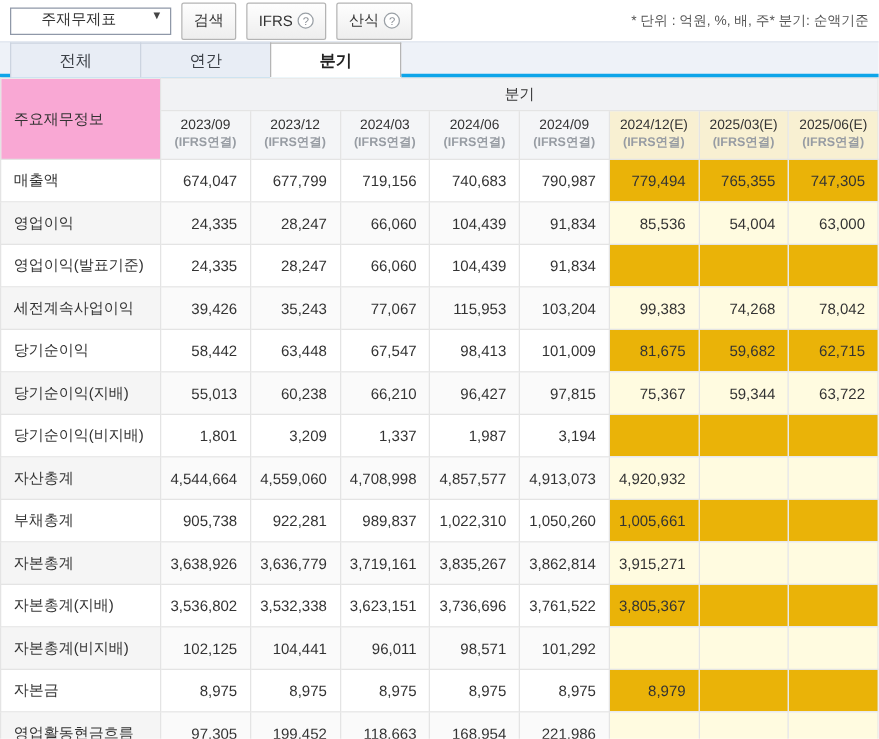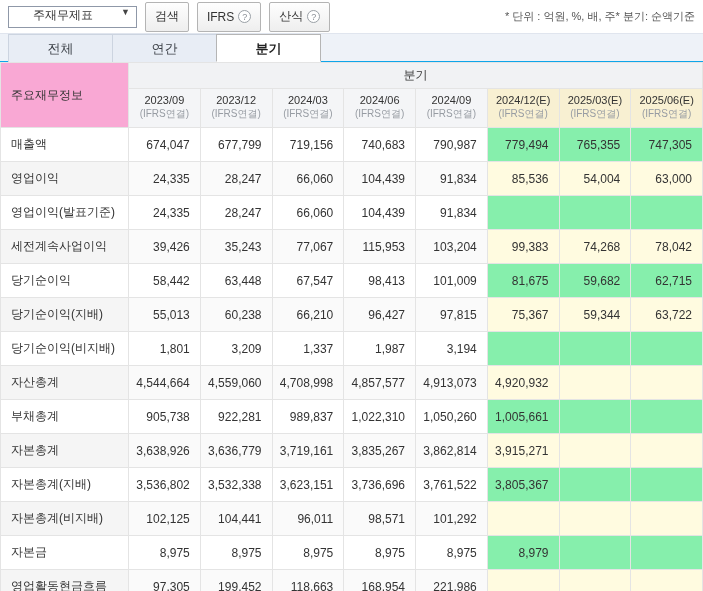--- a/index.html
+++ b/index.html
@@ -36,21 +36,21 @@
     display: inline-block; width: 13px; height: 13px; line-height: 12px;
     border: 1px solid #9aa0a6; border-radius: 50%;
     font-size: 9px; color: #8a8f96; text-align: center; background: #fff;
   }
   .notes { margin-left: auto; display: flex; gap: 0; font-size: 11px; color: #555; white-space: nowrap; }
   
   .tabs {
     display: flex;
     background: #eef2f8;
     border-top: 1px solid #e0e5ee;
-    border-bottom: 1px solid #0ea5e9;
+    border-bottom: 3px solid #0ea5e9;
     padding-left: 8px;
     height: 29px;
   }
   .tab {
     width: 105px; text-align: center;
     font-size: 13px; color: #3a3f46;
     line-height: 27px; height: 28px;
     background: #e8edf5;
     border: 1px solid #ccd4e0;
     border-bottom: none;
@@ -64,26 +64,26 @@
     font-weight: bold; color: #222;
   }
   
   table { border-collapse: collapse; width: 703px; table-layout: fixed; font-size: 12px; }
   th, td { border: 1px solid #e4e4e4; overflow: hidden; white-space: nowrap; }
   thead th { font-weight: normal; color: #333; }
   th.corner { background: #f9a8d4; text-align: left; padding-left: 10px; font-size: 12px; }
   th.group  { background: #f1f2f4; padding: 4px 0; font-size: 12px; }
   th.period { background: #f4f5f7; padding: 5px 0 6px; text-align: center; }
   th.period .p   { display: block; font-size: 11px; color: #333; }
-  th.period .sub { display: block; font-size: 10px; color: #979ca3; margin-top: 1px; }
+  th.period .sub { display: block; font-size: 10px; color: #979ca3; margin-top: 1px; font-weight: bold; }
   th.period.est-h { background: #f8f0d2; }
   td.label { text-align: left; padding: 8px 4px 8px 10px; background: #fff; }
   td.label.indent { }
   td.num { text-align: right; padding: 8px 10px 8px 0; background: #fff; }
-  td.est { background: #86efac; }
+  td.est { background: #eab308; }
   tr.alt td.label { background: #f5f5f5; }
   tr.alt td.num   { background: #fafafa; }
   tr.alt td.num.est { background: #fffbe0; }
 </style>
 </head>
 <body>
 
 <div class="topbar">
 
   <span class="select-box">

